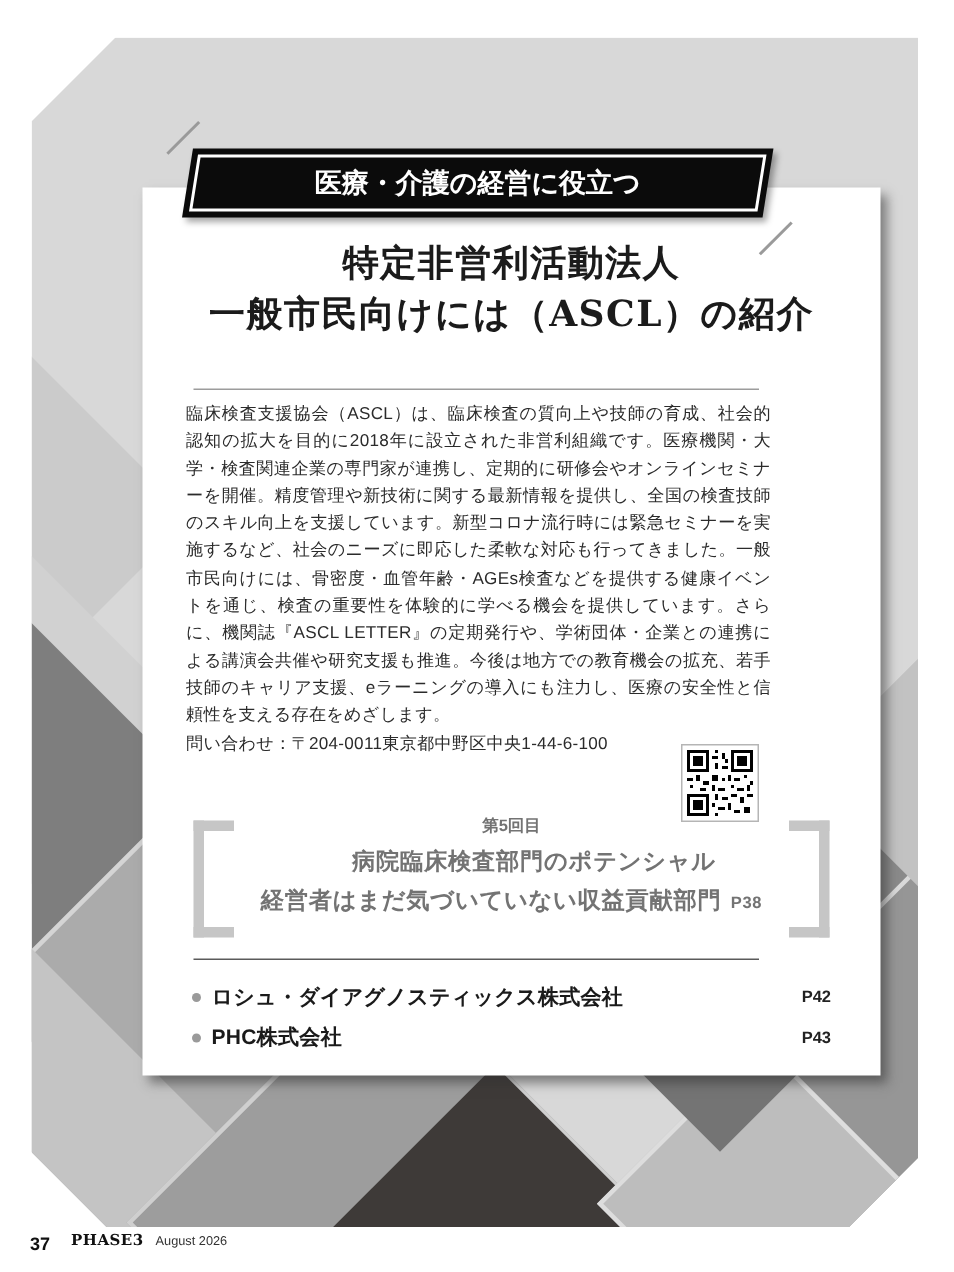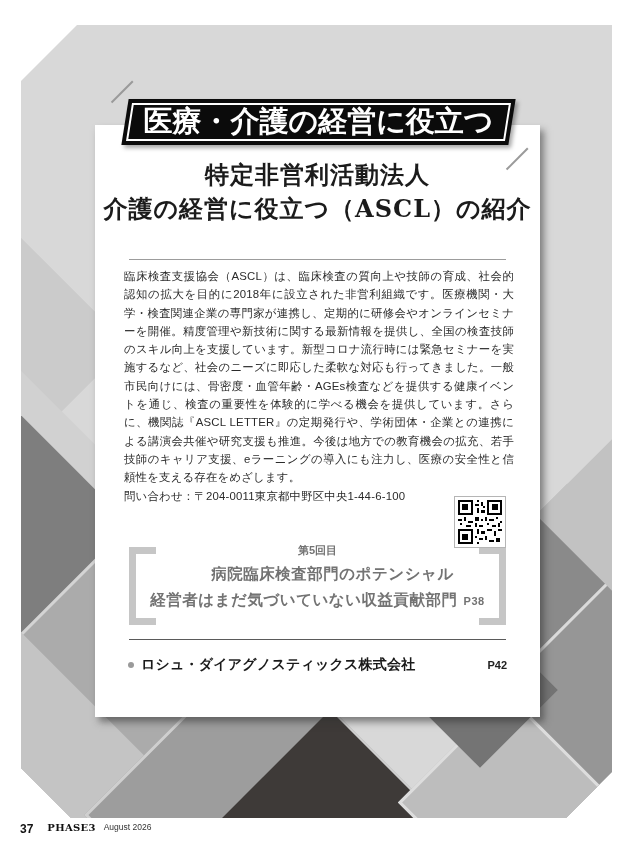--- a/index.html
+++ b/index.html
@@ -25,39 +25,39 @@
   .d6  { left:115px;  top:665px; width:250px; height:250px; background:#9d9d9d; border:3px solid #cfcfcf; }
   .d7  { left:203px;  top:729px; width:212px; height:212px; background:#3e3a38; }
   .d8  { left:459px;  top:495px; width:175px; height:175px; background:#8a8a8a; border:3px solid #d6d6d6; }
   .d9  { left:484px;  top:590px; width:235px; height:235px; background:#969696; border:3px solid #dadada; }
   .d10 { left:409px;  top:700px; width:155px; height:155px; background:#bdbdbd; border:3px solid #dddddd; }
   .d11 { left:404px;  top:610px; width:110px; height:110px; background:#747474; }
   .d12 { left:540px;  top:430px; width:120px; height:120px; background:#c2c2c2; }
 
   
   .card {
-    position:absolute; left:95px; top:125px; width:445px; height:592px;
+    position:absolute; left:95px; top:125px; width:492px; height:592px;
     background:#ffffff; z-index:2;
     box-shadow:4px 5px 7px rgba(50,50,50,.55);
   }
   
   .banner { position:absolute; left:125px; top:99px; width:387px; height:46px; z-index:3; }
   .banner-bg {
     position:absolute; inset:0; background:#0b0b0b; transform:skewX(-9deg);
     box-shadow:3px 3px 4px rgba(0,0,0,.35);
   }
   .banner-bg::after {
     content:""; position:absolute; inset:4px; border:2px solid #ffffff;
   }
   .banner-text {
     position:relative; z-index:1; width:100%; height:100%;
     display:flex; align-items:center; justify-content:center;
     color:#ffffff; font-weight:bold; white-space:nowrap;
   }
-  .banner-text .reg { font-size:29px; letter-spacing:0px; }
+  .banner-text .reg { font-size:18px; letter-spacing:0px; }
   .banner-text .emp { font-size:27px; letter-spacing:0px; }
   .slash { position:absolute; width:30px; height:1.5px; background:#9a9a9a; transform:rotate(-45deg); }
   .slash.tl { left:-18px; top:-8px; }
   .slash.br { right:-20px; bottom:-14px; }
 
   
   .title-block {
     position:absolute; top:33px; left:0; width:100%; text-align:center;
     font-family:"DejaVu Serif","Liberation Serif",serif;
     font-weight:600; color:#1b1b1b; font-size:24px; line-height:34px; letter-spacing:1px;
@@ -121,21 +121,21 @@
     <div class="d d9"></div>
     <div class="d d10"></div>
     <div class="d d11"></div>
     <div class="d d12"></div>
   </div>
 
   <div class="card">
 
     <div class="title-block">
       <div>特定非営利活動法人</div>
-      <div>介護の経営に役立つ（ASCL）の紹介</div>
+      <div>一般市民向けには（ASCL）の紹介</div>
     </div>
 
     <div class="divider1"></div>
 
     <div class="body-text">
       <div>臨床検査支援協会（ASCL）は、臨床検査の質向上や技師の育成、社会的認知の拡大を目的に2018年に設立された非営利組織です。医療機関・大学・検査関連企業の専門家が連携し、定期的に研修会やオンラインセミナーを開催。精度管理や新技術に関する最新情報を提供し、全国の検査技師のスキル向上を支援しています。新型コロナ流行時には緊急セミナーを実施するなど、社会のニーズに即応した柔軟な対応も行ってきました。一般市民向けには、骨密度・血管年齢・AGEs検査などを提供する健康イベントを通じ、検査の重要性を体験的に学べる機会を提供しています。さらに、機関誌『ASCL LETTER』の定期発行や、学術団体・企業との連携による講演会共催や研究支援も推進。今後は地方での教育機会の拡充、若手技師のキャリア支援、eラーニングの導入にも注力し、医療の安全性と信頼性を支える存在をめざします。</div>
       <div class="contact">問い合わせ：〒204-0011東京都中野区中央1-44-6-100</div>
     </div>
 
     <div class="qr-box">
@@ -199,20 +199,25 @@
     </div>
 
     <div class="divider2"></div>
 
     <div class="list">
       <div class="list-row">
         <span class="bullet"></span>
         <span class="list-label">ロシュ・ダイアグノスティックス株式会社</span>
         <span class="list-page">P42</span>
       </div>
+      <div class="list-row">
+        <span class="bullet"></span>
+        <span class="list-label">PHC株式会社</span>
+        <span class="list-page">P43</span>
+      </div>
     </div>
   </div>
 
   <div class="banner">
     <div class="banner-bg"></div>
     <div class="slash tl"></div>
     <div class="slash br"></div>
     <div class="banner-text">
       <span class="reg">医療・介護の経営に役立つ</span>
     </div>

